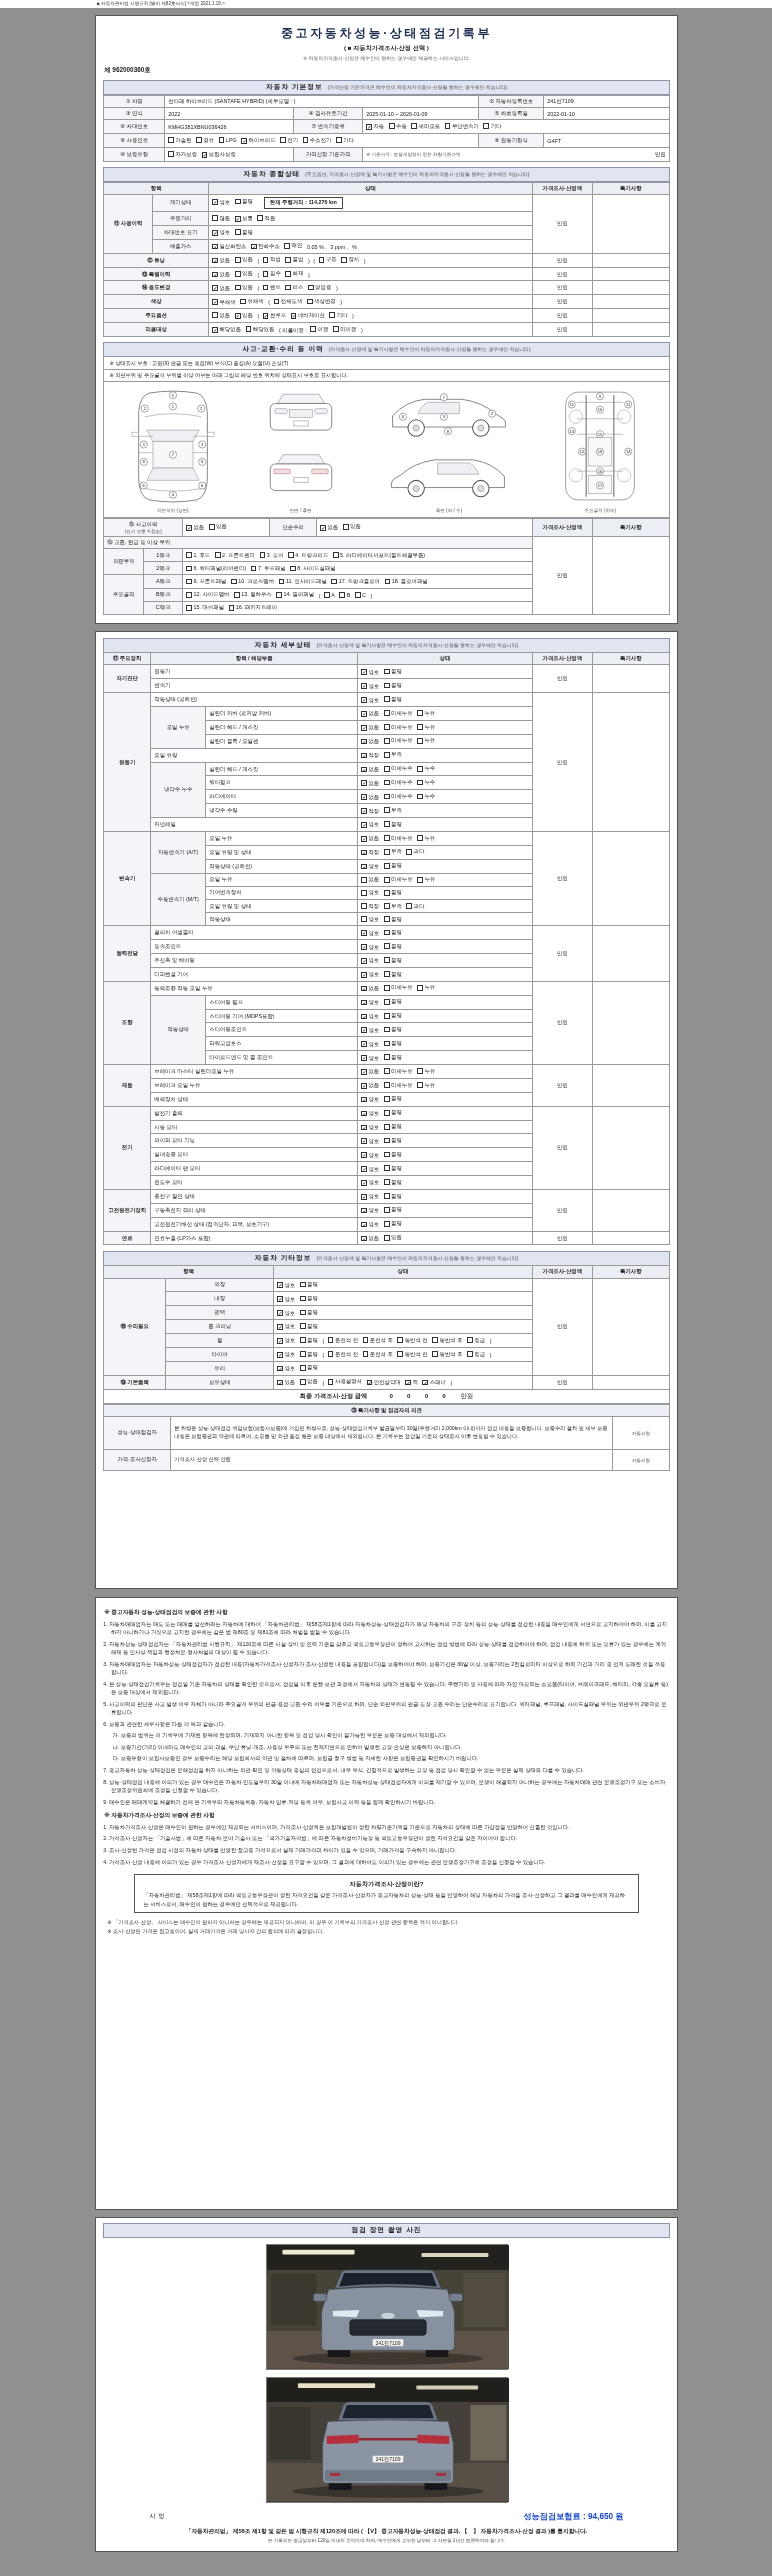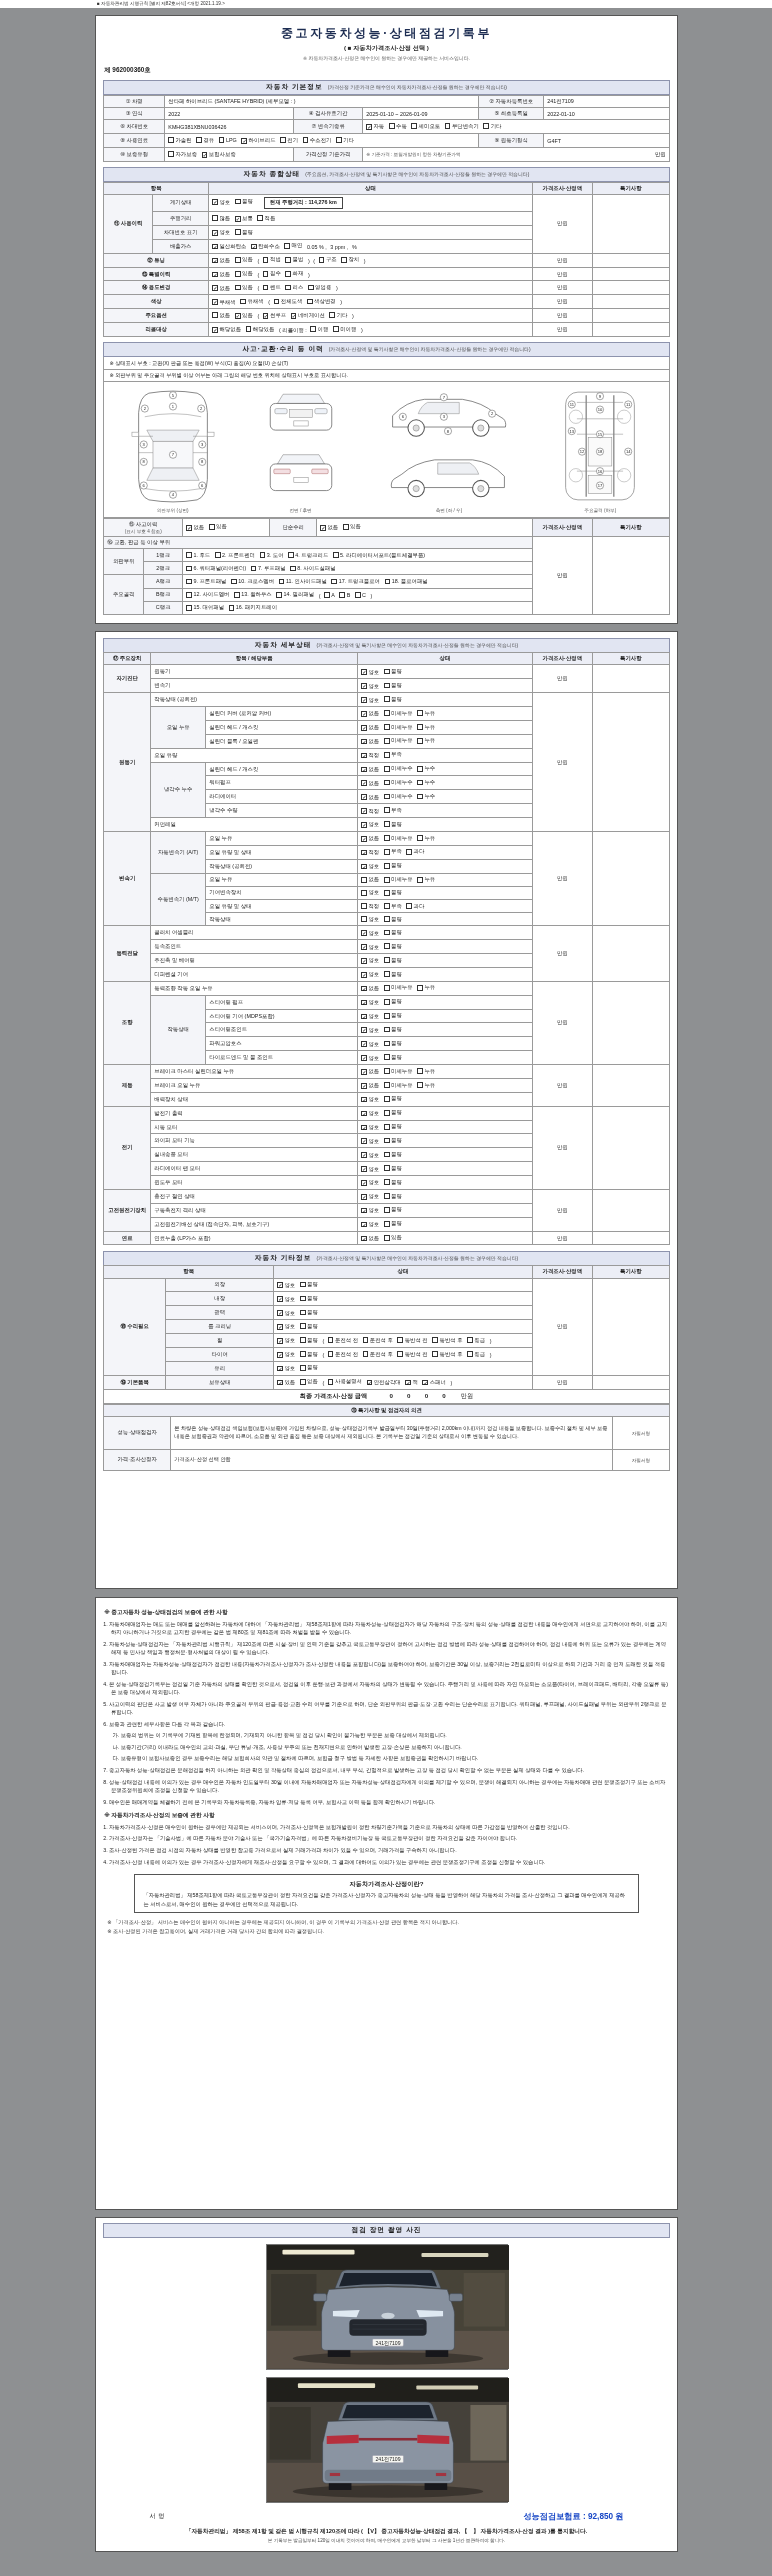--- a/index.html
+++ b/index.html
@@ -1420,19 +1420,19 @@
         <rect x="112" y="178" width="246" height="22" rx="7" fill="#717b88"></rect>
         <rect x="122" y="184" width="20" height="6" fill="#a23440"></rect>
         <rect x="328" y="184" width="20" height="6" fill="#a23440"></rect>
         <rect x="120" y="204" width="44" height="13" fill="#17171b"></rect>
         <rect x="306" y="204" width="44" height="13" fill="#17171b"></rect>
       </svg>
     </div>
 
     <div class="feeline">
       <span class="sign">서명</span>
-      <span class="fee">성능점검보험료 : 92,850 원</span>
+      <span class="fee">성능점검보험료 : 94,650 원</span>
     </div>
     <div class="footline1">「자동차관리법」 제58조 제1항 및 같은 법 시행규칙 제120조에 따라 ( 【V】 중고자동차성능·상태점검 결과, 【　】 자동차가격조사·산정 결과 )를 통지합니다.</div>
     <div class="footline2">본 기록부는 발급일부터 120일 이내의 것이어야 하며, 매수인에게 교부한 날부터 그 사본을 1년간 보관하여야 합니다.</div>
   </div>
 </div>
 
 
 </body></html>

